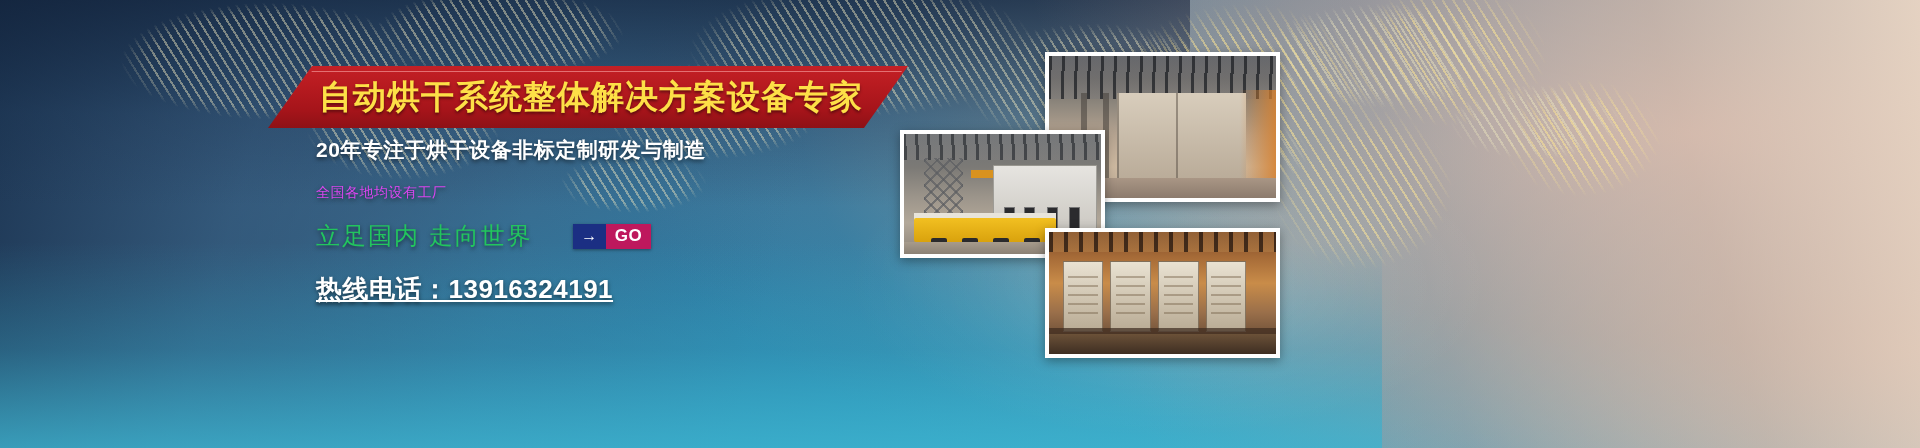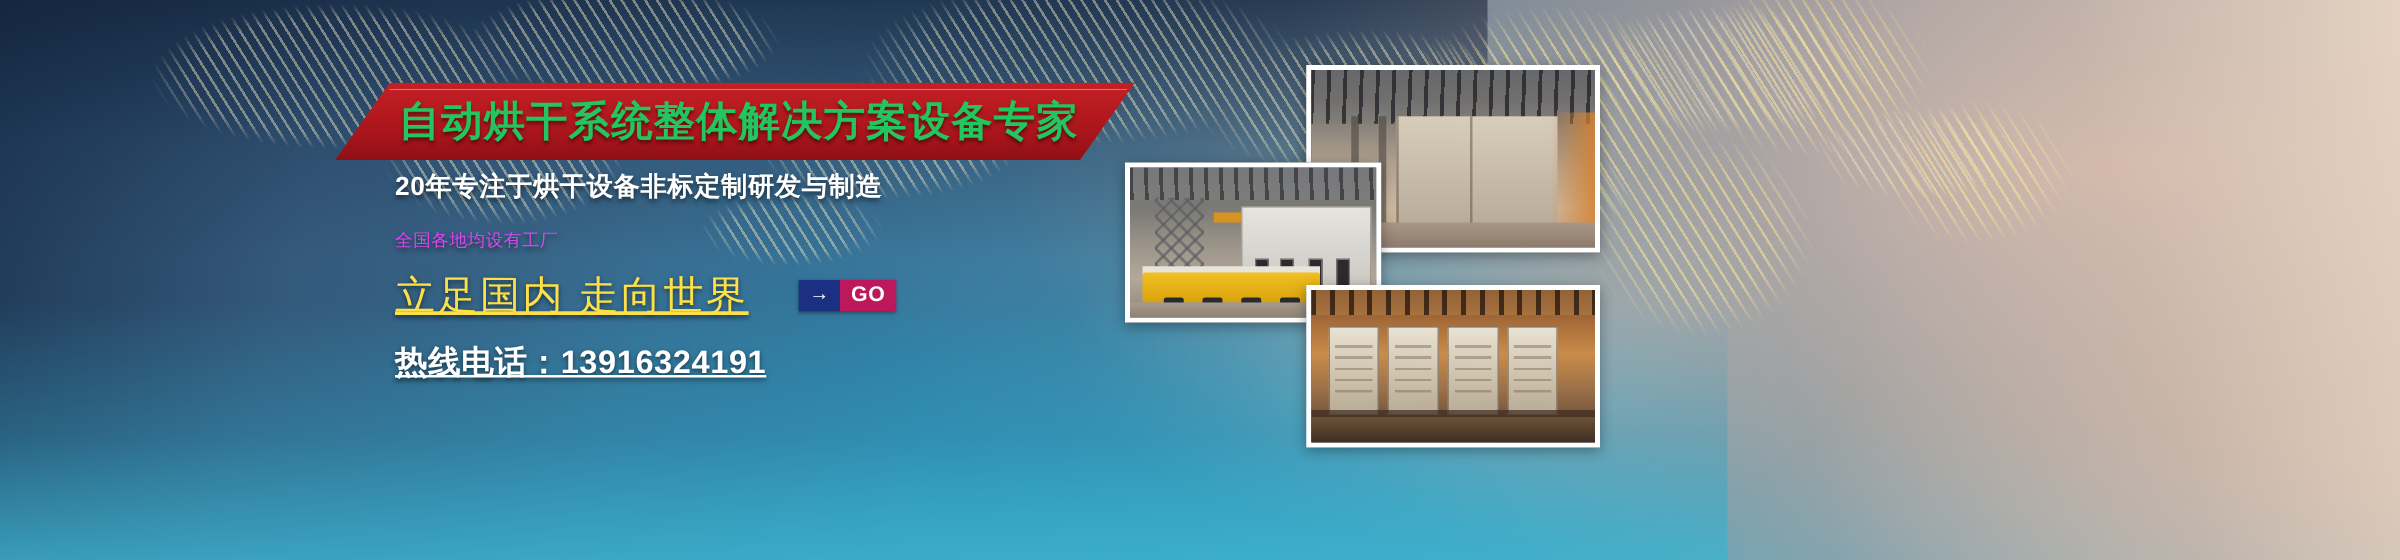--- a/index.html
+++ b/index.html
@@ -106,40 +106,40 @@
     position:absolute;left:6px;top:5px;width:628px;height:52px;
     border-top:1.5px solid rgba(255,180,180,.55);
     border-bottom:1.5px solid rgba(255,170,170,.40);
     -webkit-clip-path:polygon(38px 0, 628px 0, 590px 52px, 0px 52px);
     clip-path:polygon(38px 0, 628px 0, 590px 52px, 0px 52px);
     pointer-events:none;
   }
   .ribbon-title{
     position:absolute;left:0;top:0;width:640px;height:62px;
     display:flex;align-items:center;justify-content:center;
-    color:#22c55e;font-size:33px;font-weight:bold;letter-spacing:1px;
+    color:#fde047;font-size:33px;font-weight:bold;letter-spacing:1px;
     text-shadow:0 2px 3px rgba(0,0,0,.45);
     padding-left:6px;box-sizing:border-box;white-space:nowrap;font-family:Liberation Serif, serif;
   }
 
   
   .copy{position:absolute;left:316px;top:136px;width:620px;}
   .line{color:#ffffff;white-space:nowrap;text-shadow:0 2px 4px rgba(0,0,0,.55);}
 
   .line-1{font-size:21px;font-weight:bold;line-height:28px;letter-spacing:.5px;}
 
   .line-2{display:flex;align-items:baseline;margin-top:14px;}
   .line-2 .lead{font-size:14px;font-weight:normal;line-height:28px;letter-spacing:.5px;
     color:#d946ef;text-shadow:0 2px 4px rgba(0,0,0,.55);}
   .cities{display:flex;gap:14px;margin-left:26px;}
   .cities span{font-size:17px;color:#f2f6f8;text-shadow:0 2px 4px rgba(0,0,0,.55);}
 
   .line-3{display:flex;align-items:center;margin-top:14px;}
-  .slogan{font-size:32px;line-height:32px;letter-spacing:2px;color:#fde047;
-    text-shadow:0 2px 4px rgba(0,0,0,.55);text-decoration:underline;}
+  .slogan{font-size:24px;line-height:32px;letter-spacing:2px;color:#22c55e;
+    text-shadow:0 2px 4px rgba(0,0,0,.55);}
   .go{display:flex;align-items:stretch;height:25px;margin-left:40px;cursor:pointer;
       box-shadow:0 1px 3px rgba(0,0,0,.4);}
   .go-arrow{background:#1b2f83;color:#fff;width:33px;display:flex;align-items:center;
     justify-content:center;font-size:16px;line-height:1;}
   .go-label{background:#be185d;color:#fff;padding:0 9px;display:flex;align-items:center;
     font-size:17px;font-weight:bold;letter-spacing:.5px;}
 
   .line-4{font-size:26px;font-weight:bold;line-height:34px;margin-top:20px;letter-spacing:.5px;text-decoration:underline;}
 
   

